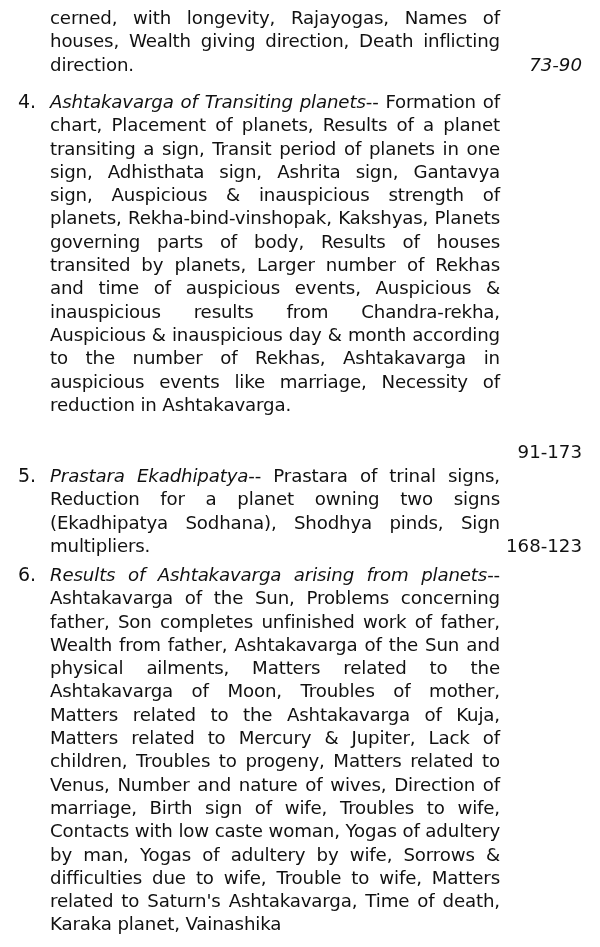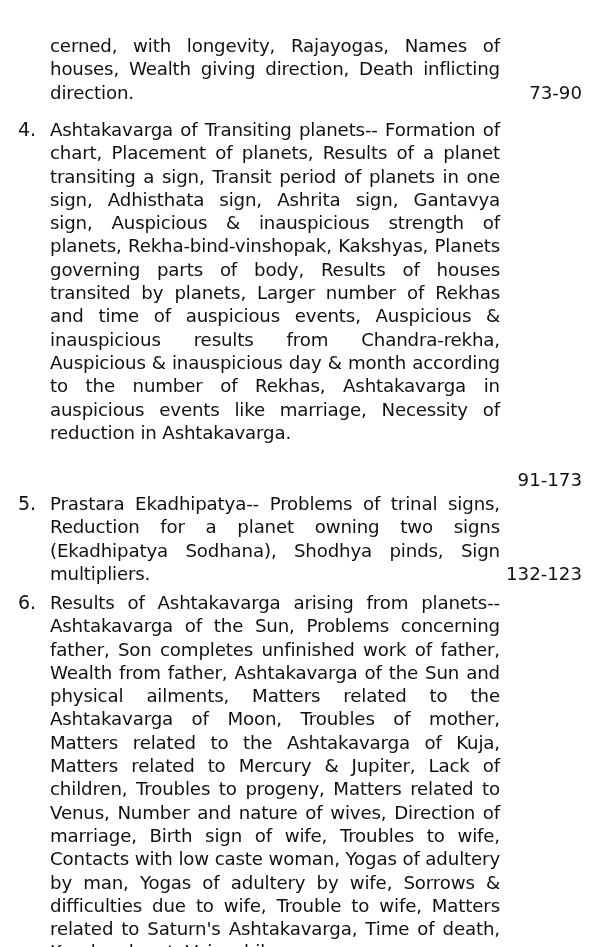--- a/index.html
+++ b/index.html
@@ -2,64 +2,64 @@
 <html><head>
 <meta charset="utf-8">
 <style>
   html, body { margin: 0; padding: 0; background: #ffffff; }
   body {
     width: 600px; height: 947px; overflow: hidden; position: relative;
     font-family: "DejaVu Sans", sans-serif;
     color: #111111;
   }
   .page { position: absolute; left: 0; top: 0; width: 600px; }
-  .entry { position: relative; margin-top: 28px; }
+  .entry { position: relative; }
   .num {
     position: absolute; left: 18px;
     font-size: 19px; line-height: 23.3px;
   }
   .body {
     margin-left: 50px; width: 450px;
     font-size: 18.2px; line-height: 23.3px;
     text-align: justify; text-align-last: left;
     hyphens: manual;
     letter-spacing: -0.15px;
   }
-  .title { }
+  .title { font-style: italic; }
   .pages {
     position: absolute; right: 18px;
     font-size: 18.2px; line-height: 23.3px;
   }
 </style>
 </head>
 <body>
 
 <div class="page">
 
   <div class="entry" style="position:absolute; top:6px; left:0; width:600px;">
     <div class="body">
       <span>cerned, with longevity, Rajayogas, Names of houses, Wealth giving direction, Death inflict­ing direction.</span>
     </div>
-    <div class="pages" style="top:46.6px;">73-90</div>
+    <div class="pages" style="top:46.6px;font-style:italic;">73-90</div>
   </div>
 
   <div class="entry" style="position:absolute; top:90px; left:0; width:600px;">
     <div class="num">4.</div>
     <div class="body">
       <span class="title">Ashtakavarga of Transiting planets</span><span>-- Formation of chart, Placement of planets, Results of a planet transiting a sign, Transit period of plan­ets in one sign, Adhisthata sign, Ashrita sign, Gantavya sign, Auspicious &amp; inauspicious strength of planets, Rekha-bind-vinshopak, Kakshyas, Planets governing parts of body, Results of houses transited by planets, Larger number of Rekhas and time of auspicious events, Auspicious &amp; inauspicious results from Chandra-rekha, Auspicious &amp; inauspi­cious day &amp; month according to the number of Rekhas, Ashtakavarga in auspicious events like marriage, Necessity of reduction in Ashtakavarga.</span>
     </div>
     <div class="pages" style="top:349.5px;">91-173</div>
   </div>
 
   <div class="entry" style="position:absolute; top:464px; left:0; width:600px;">
     <div class="num">5.</div>
     <div class="body">
-      <span class="title">Prastara Ekadhipatya</span><span>-- Problems of trinal signs, Reduction for a planet owning two signs (Ekadhipatya Sodhana), Shodhya pinds, Sign multipliers.</span>
+      <span class="title">Prastara Ekadhipatya</span><span>-- Prastara of trinal signs, Reduction for a planet owning two signs (Ekadhipatya Sodhana), Shodhya pinds, Sign multipliers.</span>
     </div>
-    <div class="pages" style="top:69.9px;">132-123</div>
+    <div class="pages" style="top:69.9px;">168-123</div>
   </div>
 
   <div class="entry" style="position:absolute; top:563px; left:0; width:600px;">
     <div class="num">6.</div>
     <div class="body">
       <span class="title">Results of Ashtakavarga arising from planets</span><span>-- Ashtakavarga of the Sun, Problems concerning father, Son completes unfinished work of fa­ther, Wealth from father, Ashtakavarga of the Sun and physical ailments, Matters related to the Ashtakavarga of Moon, Troubles of mother, Matters related to the Ashtakavarga of Kuja, Matters related to Mercury &amp; Jupiter, Lack of children, Troubles to progeny, Matters related to Venus, Number and nature of wives, Direc­tion of marriage, Birth sign of wife, Troubles to wife, Contacts with low caste woman, Yogas of adultery by man, Yogas of adultery by wife, Sorrows &amp; difficulties due to wife, Trouble to wife, Matters related to Saturn's Ashtakavarga, Time of death, Karaka planet, Vainashika</span>
     </div>
   </div>
 
 </div>

